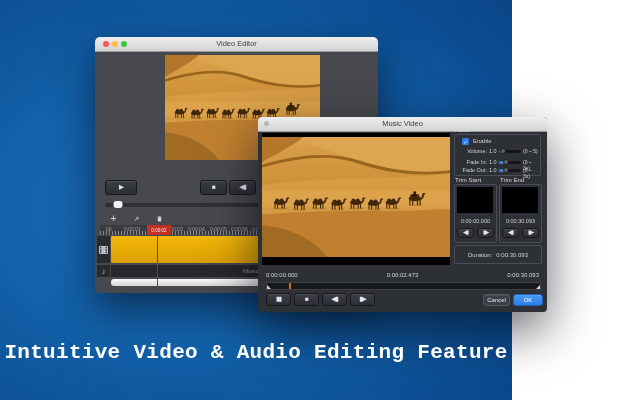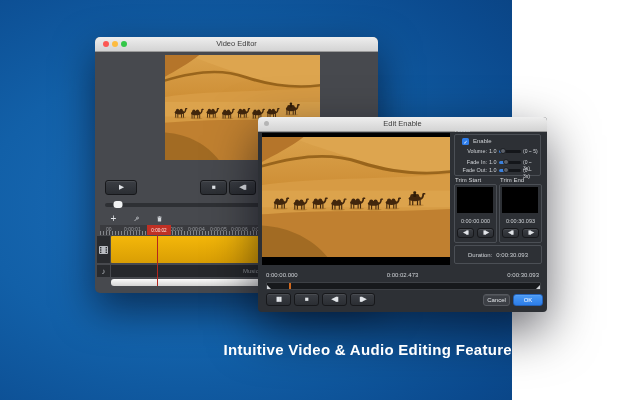--- a/index.html
+++ b/index.html
@@ -19,22 +19,22 @@
   .t6{font-size:6px;color:#cfd2d6;}
   .t5{font-size:5px;color:#9a9da2;}
   .gbox{position:absolute;border:1px solid #4b4f55;border-radius:2px;}
   .grouplabel{position:absolute;font-size:6px;color:#d6d8db;}
   .s-track{position:absolute;height:3px;background:#14161a;border-radius:2px;}
   .s-fill{position:absolute;left:0;top:0;bottom:0;background:#3b82e0;border-radius:2px;}
   .s-knob{position:absolute;top:-2px;width:6px;height:6px;background:#5c616a;border:1px solid #1c1e22;
     border-radius:50%;transform:translateX(-50%);box-sizing:border-box;}
   .ruler-ticks{position:absolute;left:0;right:0;bottom:0;height:4px;
     background:repeating-linear-gradient(90deg,#84878c 0 1px,transparent 1px 3px);}
-  .tagline{position:absolute;left:0;right:0;top:341px;text-align:right;color:#ffffff;
-    font-size:15px;font-weight:600;letter-spacing:.3px;}
+  .tagline{position:absolute;left:0;right:0;top:341px;text-align:center;color:#ffffff;
+    font-size:21px;font-weight:600;letter-spacing:.3px;font-family:Liberation Mono, monospace;}
   svg{display:block;}
 </style>
 </head>
 <body>
 
 <svg width="0" height="0" style="position:absolute">
   <defs>
     <linearGradient id="sandG" x1="0" y1="0" x2="0" y2="1">
       <stop offset="0" stop-color="#daa24c"></stop>
         <stop offset="0.45" stop-color="#cd8d34"></stop>
@@ -161,21 +161,21 @@
     <div class="abs" style="left:16px;top:228px;width:212px;height:12px;background:#26282c;"></div>
     <span class="abs" style="left:148px;top:231px;font-size:6px;color:#8e9196;">Music</span>
     <div class="abs" style="left:16px;top:242px;width:212px;height:7px;border-radius:3px;background:linear-gradient(#fafafa,#d5d5d5);"></div>
 
     <div class="abs" style="left:62px;top:198px;width:1px;height:51px;background:#b3261e;"></div>
   </div>
 
   <div class="window" style="left:258px;top:117px;width:289px;height:195px;background:#2d3035;border-radius:4px;box-shadow:0 18px 50px rgba(0,0,12,.6);">
     <div class="titlebar" style="border-radius:4px 4px 0 0;">
       <span class="tl" style="left:6px;width:5px;height:5px;background:#b5b5b5;"></span>
-      <div class="wtitle">Edit Enable</div>
+      <div class="wtitle">Music Video</div>
     </div>
 
     <div class="abs" style="left:4px;top:16px;width:188px;height:132px;background:#000;overflow:hidden;">
       <svg viewBox="0 0 190 130" preserveAspectRatio="none" style="position:absolute;left:0;top:4px;width:188px;height:120px">
           <use href="#desertScene"></use>
         </svg>
     </div>
 
     <div class="abs" style="left:196px;top:0;width:87px;height:195px;">
       <span class="grouplabel" style="left:1px;top:10px;">Audio</span>

